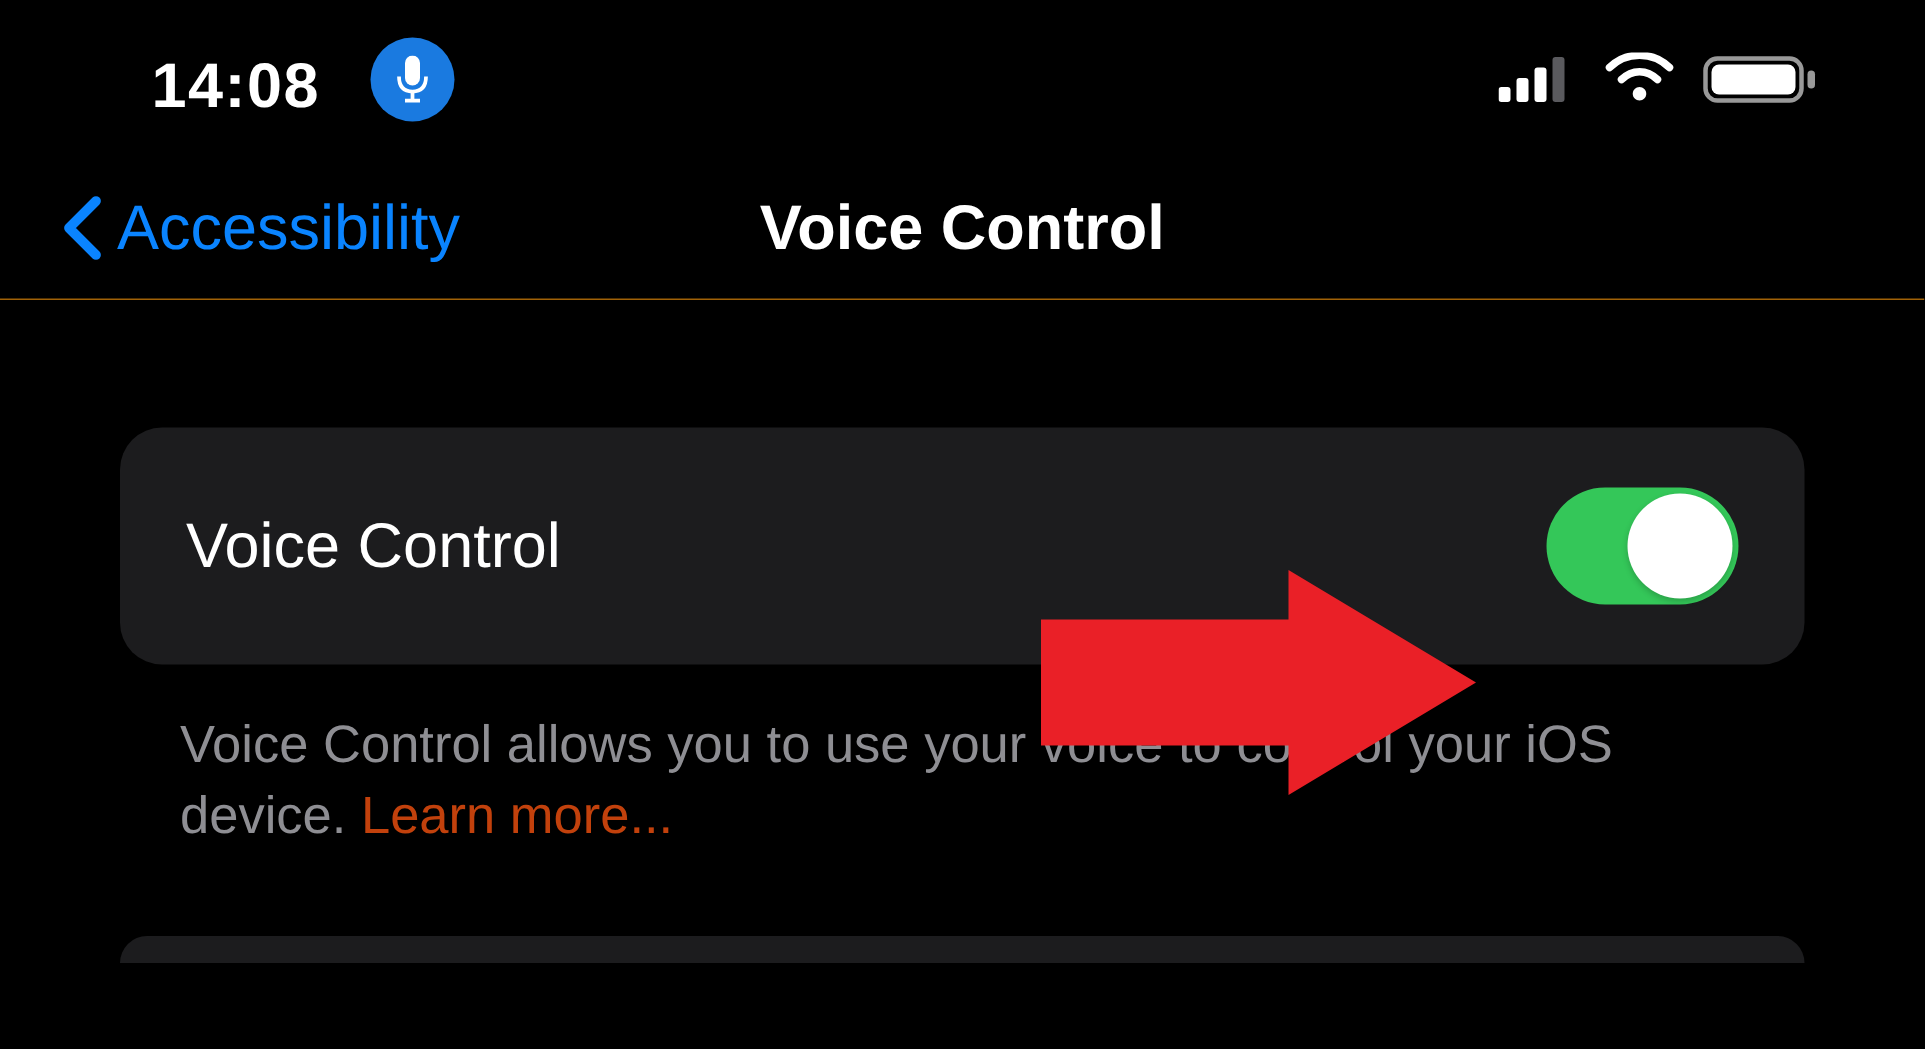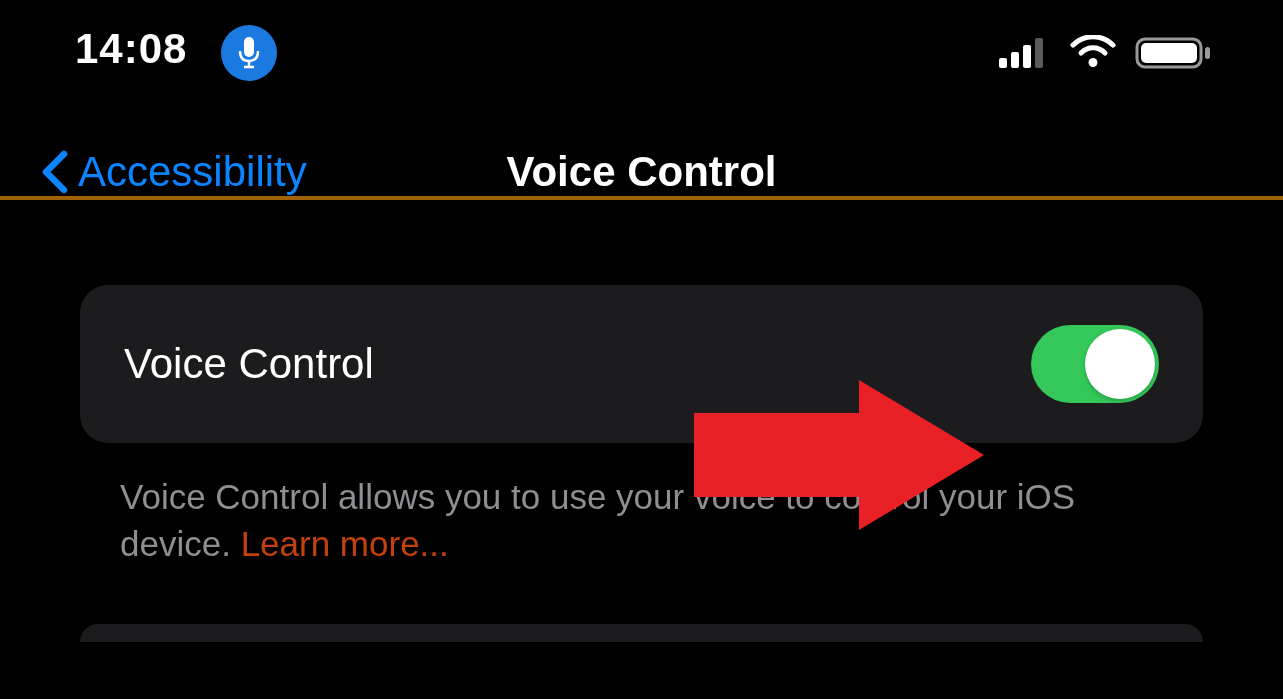--- a/index.html
+++ b/index.html
@@ -20,22 +20,23 @@
     
     .status-bar {
       height: 105px;
       display: flex;
       justify-content: space-between;
       align-items: center;
       padding: 0 70px 0 75px;
     }
     .status-left {
       display: flex;
-      align-items: flex-start;
+      align-items: flex-end;
       gap: 34px;
+      margin-left: 26px;
     }
     .time {
       font-size: 42px;
       font-weight: 600;
       letter-spacing: 1px;
     }
     .mic-pill {
       width: 56px;
       height: 56px;
       border-radius: 28px;
@@ -47,23 +48,23 @@
     .status-right {
       display: flex;
       align-items: center;
       gap: 18px;
     }
     
     
     .nav-bar {
       height: 95px;
       position: relative;
-      border-bottom: 4px solid #a16207;
-      display: flex;
-      align-items: flex-end;
+      border-bottom: 1px solid #a16207;
+      display: flex;
+      align-items: center;
       padding: 0 40px;
     }
     .back-button {
       display: flex;
       align-items: center;
       gap: 6px;
       color: #0a84ff;
       font-size: 42px;
       font-weight: 400;
       z-index: 2;

